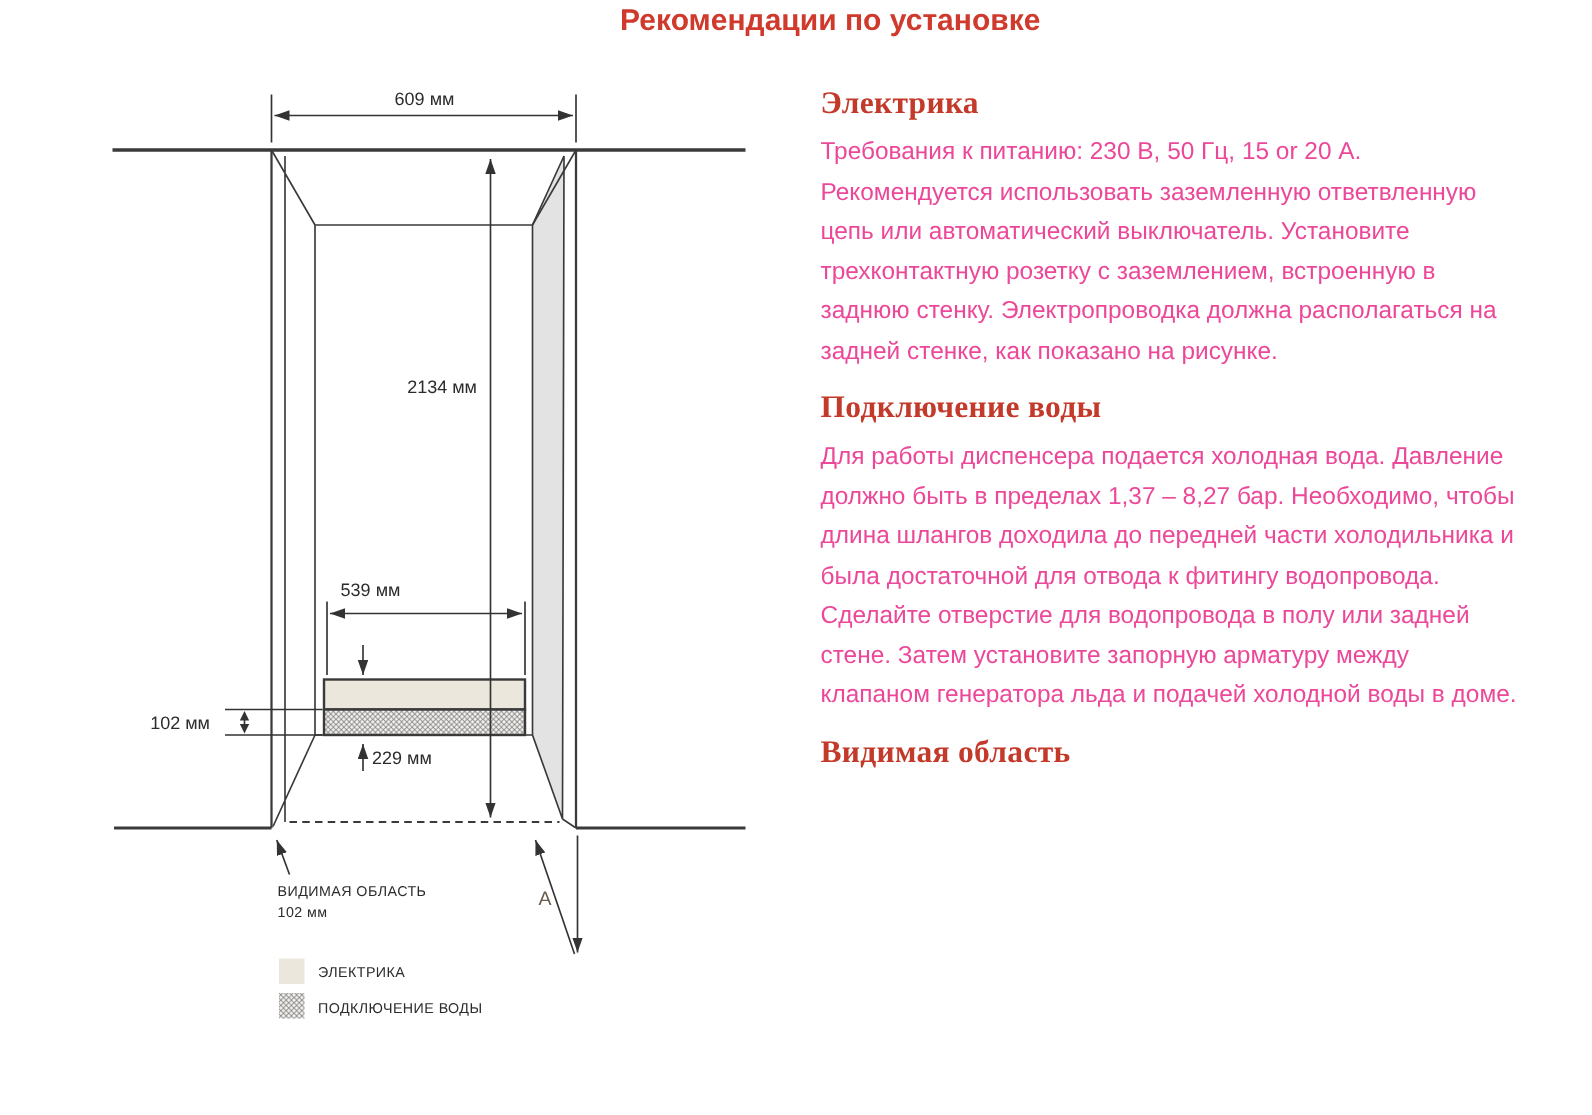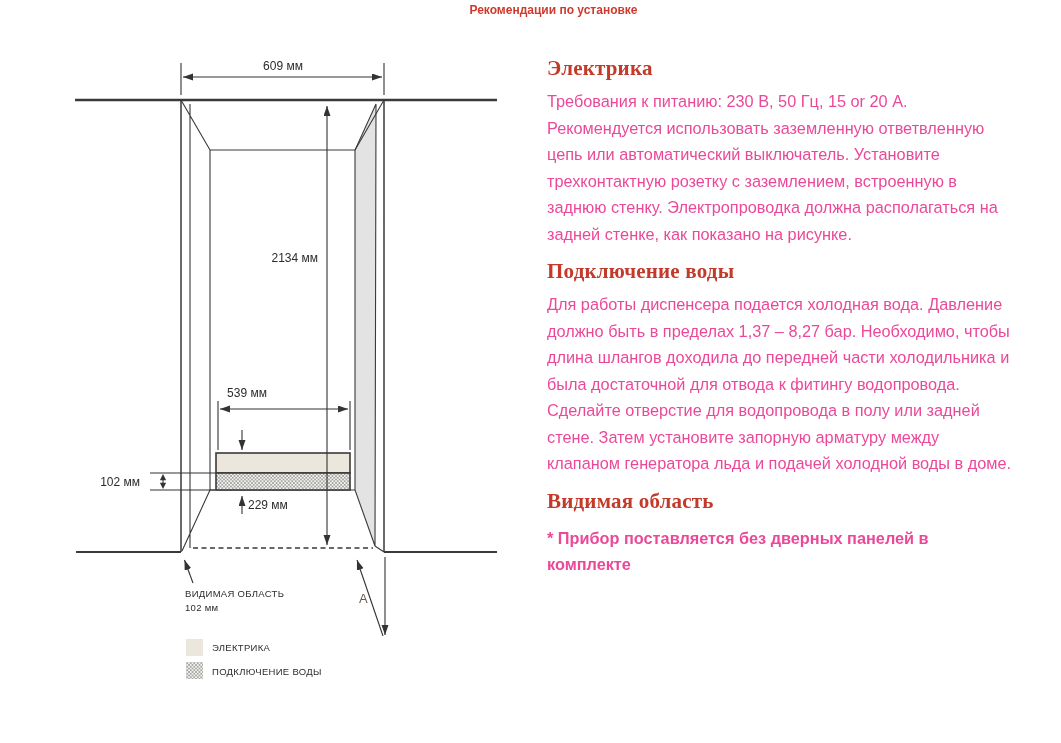--- a/index.html
+++ b/index.html
@@ -1,20 +1,20 @@
 <!DOCTYPE html>
 <html><head>
 <meta charset="utf-8">
 <style>
   html,body{margin:0;padding:0;background:#ffffff;}
   body{width:1061px;height:743px;position:relative;overflow:hidden;
        font-family:"Liberation Sans",sans-serif;}
 
   .title{position:absolute;left:46px;right:0;top:3px;text-align:center;
-         font-size:12px;font-weight:700;color:#d03a2c;}
+         font-size:20px;font-weight:700;color:#d03a2c;}
 
   .svg-wrap{position:absolute;left:0;top:0;width:530px;height:743px;}
 
   svg text{fill:#2c2c2c;}
   .dim{font-size:12px;font-family:"Liberation Sans",sans-serif;}
   .small{font-size:9.5px;letter-spacing:.3px;font-family:"Liberation Sans",sans-serif;}
   .marker-a{font-size:13px;fill:#6a5c4c;font-family:"Liberation Sans",sans-serif;}
 
   .content{position:absolute;left:547px;top:56px;width:466px;}
   .content h2{margin:0 0 8px 0;font-family:"Liberation Serif",serif;
@@ -94,14 +94,13 @@
     <h2>Электрика</h2>
     <p>Требования к питанию: 230 В, 50 Гц, 15 or 20 А. Рекомендуется использовать заземленную ответвленную цепь или автоматический выключатель. Установите трехконтактную розетку с заземлением, встроенную в заднюю стенку. Электропроводка должна располагаться на задней стенке, как показано на рисунке.</p>
   </div>
   <div class="section">
     <h2>Подключение воды</h2>
     <p>Для работы диспенсера подается холодная вода. Давление должно быть в пределах 1,37 – 8,27 бар. Необходимо, чтобы длина шлангов доходила до передней части холодильника и была достаточной для отвода к фитингу водопровода. Сделайте отверстие для водопровода в полу или задней стене. Затем установите запорную арматуру между клапаном генератора льда и подачей холодной воды в доме.</p>
   </div>
   <div class="section">
     <h2>Видимая область</h2>
   </div>
-  <p class="footnote">* Прибор поставляется без дверных панелей в комплекте</p>
 </div>
 
 </body></html>

